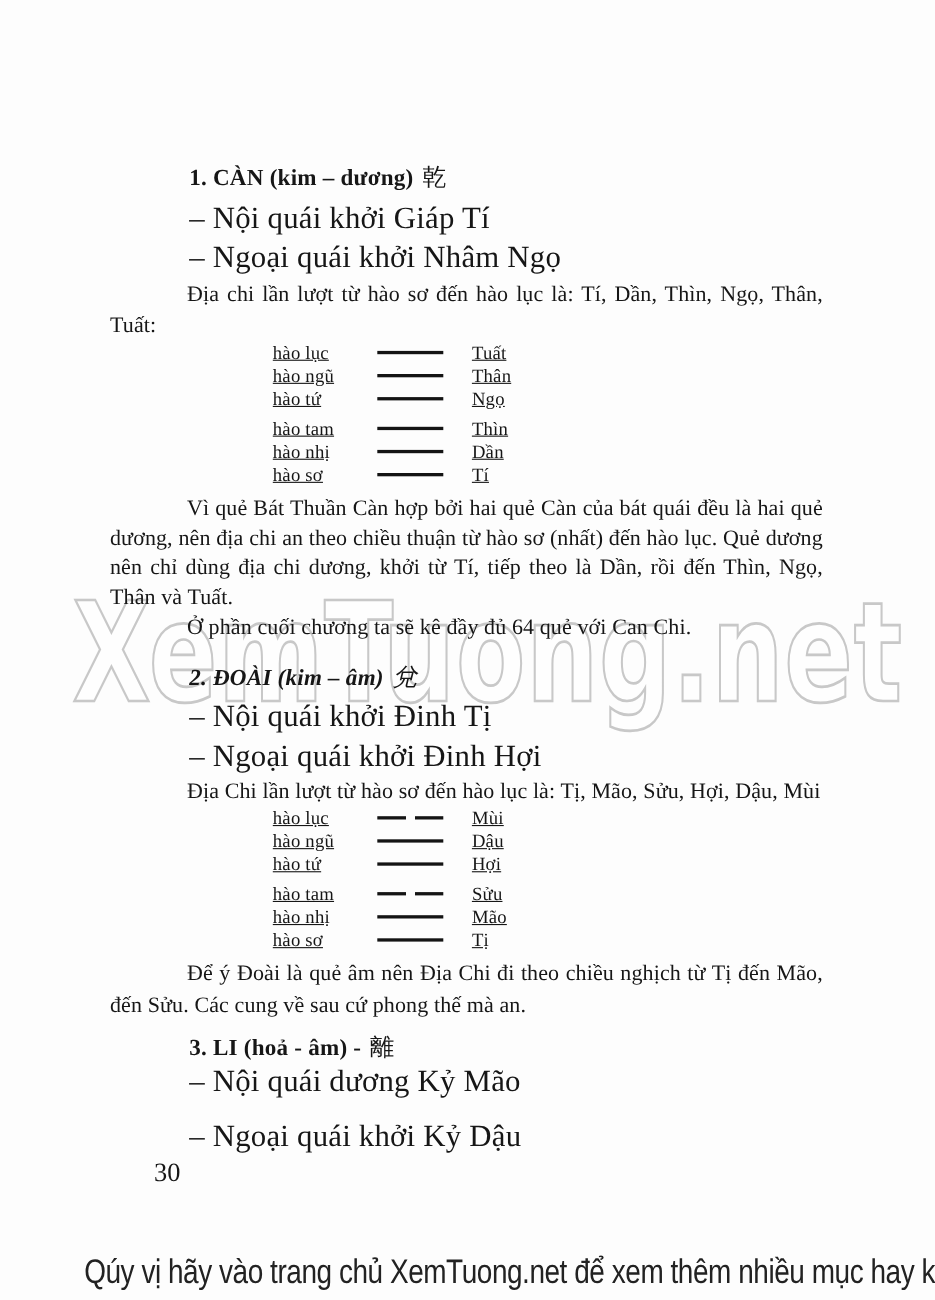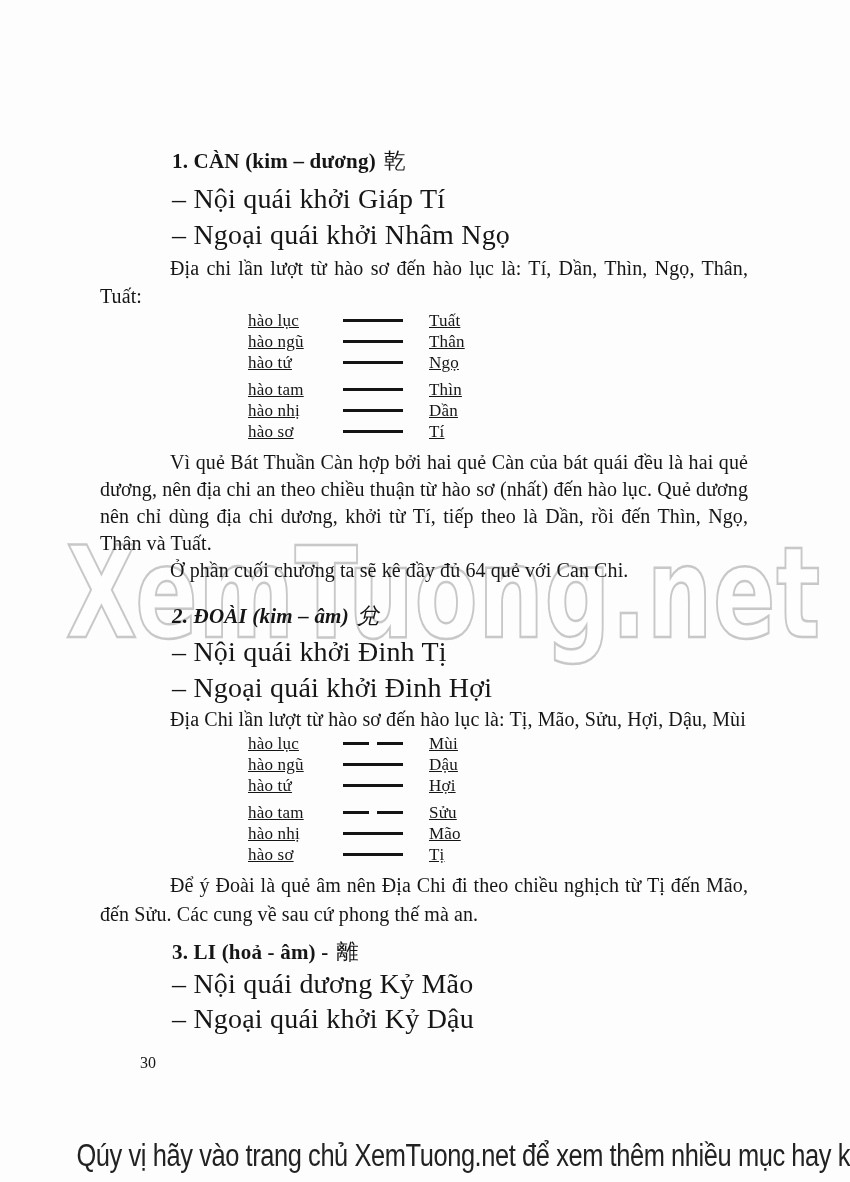--- a/index.html
+++ b/index.html
@@ -26,21 +26,21 @@
   h2.sec {
     font-size:21px; font-weight:bold; line-height:26px;
     padding-left:72px; letter-spacing:0.2px;
   }
   .hanzi { font-size:22px; font-weight:normal; margin-left:8px; }
   .bullet {
     font-size:28px; line-height:26px; padding-left:72px;
     letter-spacing:0.2px;
   }
   .b-mt12 { margin-top:12px; } .b-mt10 { margin-top:10px; }
-  .b-mt11 { margin-top:9px; } .b-mt6 { margin-top:6px; }
+  .b-mt11 { margin-top:24px; } .b-mt6 { margin-top:6px; }
   .para {
     font-size:20px; text-align:justify; text-indent:70px;
     letter-spacing:0.1px;
   }
   .lh28 { line-height:28px; } .lh27 { line-height:27px; } .lh29 { line-height:29px; }
   .mt6 { margin-top:6px; } .mt7 { margin-top:7px; } .mt4 { margin-top:4px; }
   .mt19 { margin-top:19px;font-style:italic; } .mt10 { margin-top:10px; }
   .diagram { margin-left:148px; }
   .hexrow { display:flex; align-items:center; height:21px;text-decoration:underline; }
   .hexlabel { width:95px; font-size:17px; letter-spacing:0.2px; }
@@ -48,21 +48,21 @@
     width:60px; height:3px; background:#141414; margin-right:26px;
     flex:0 0 60px;
   }
   .hexline[data-linetype="broken"] {
     background:linear-gradient(90deg,#141414 0 43%,transparent 43% 57%,#141414 57% 100%);
   }
   .hexname { font-size:17px; letter-spacing:0.2px;text-align:center; }
   .group-gap { margin-top:6px; }
   .pageno {
     position:absolute; left:140px; top:1054px; z-index:2;
-    font-size:16px;
+    font-size:24px;
   }
   .footer {
     position:absolute; left:0; right:0; top:1138px; z-index:2;
     text-align:center; white-space:nowrap;
     font-family:"Liberation Sans","DejaVu Sans",sans-serif;
     font-size:31px; color:#222222; letter-spacing:-0.5px;
     transform:scaleX(0.82); transform-origin:center;
   }
 </style>
 </head>

